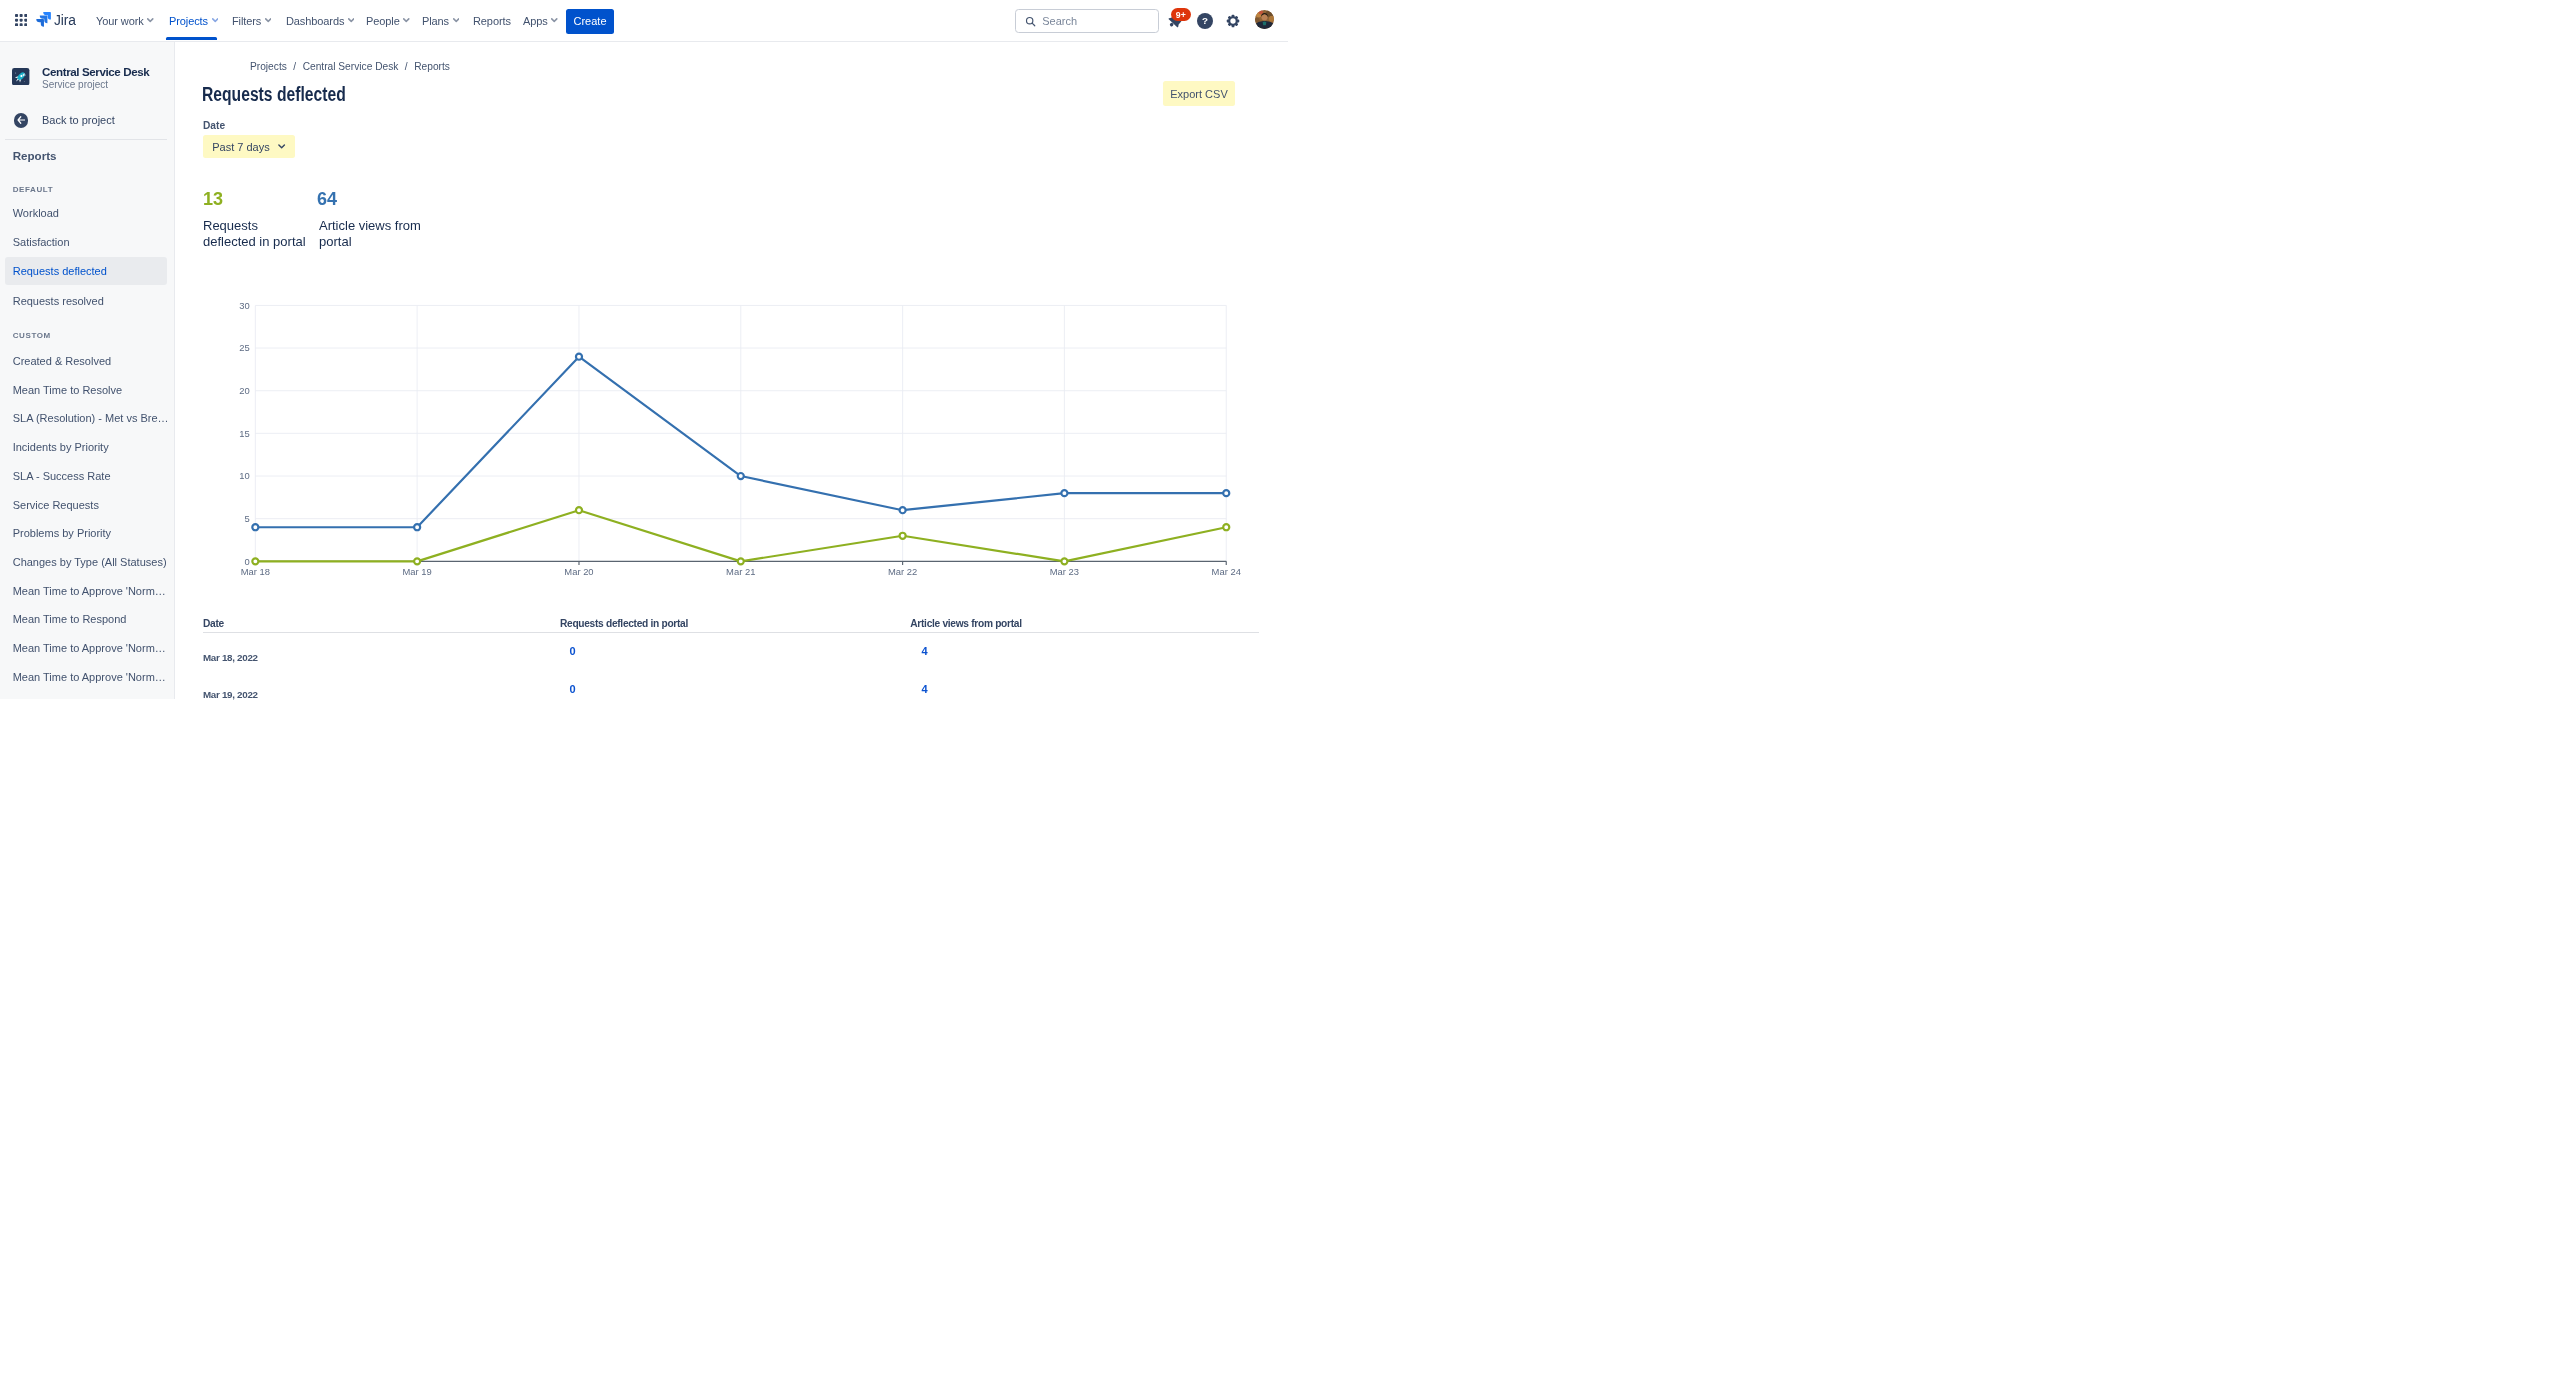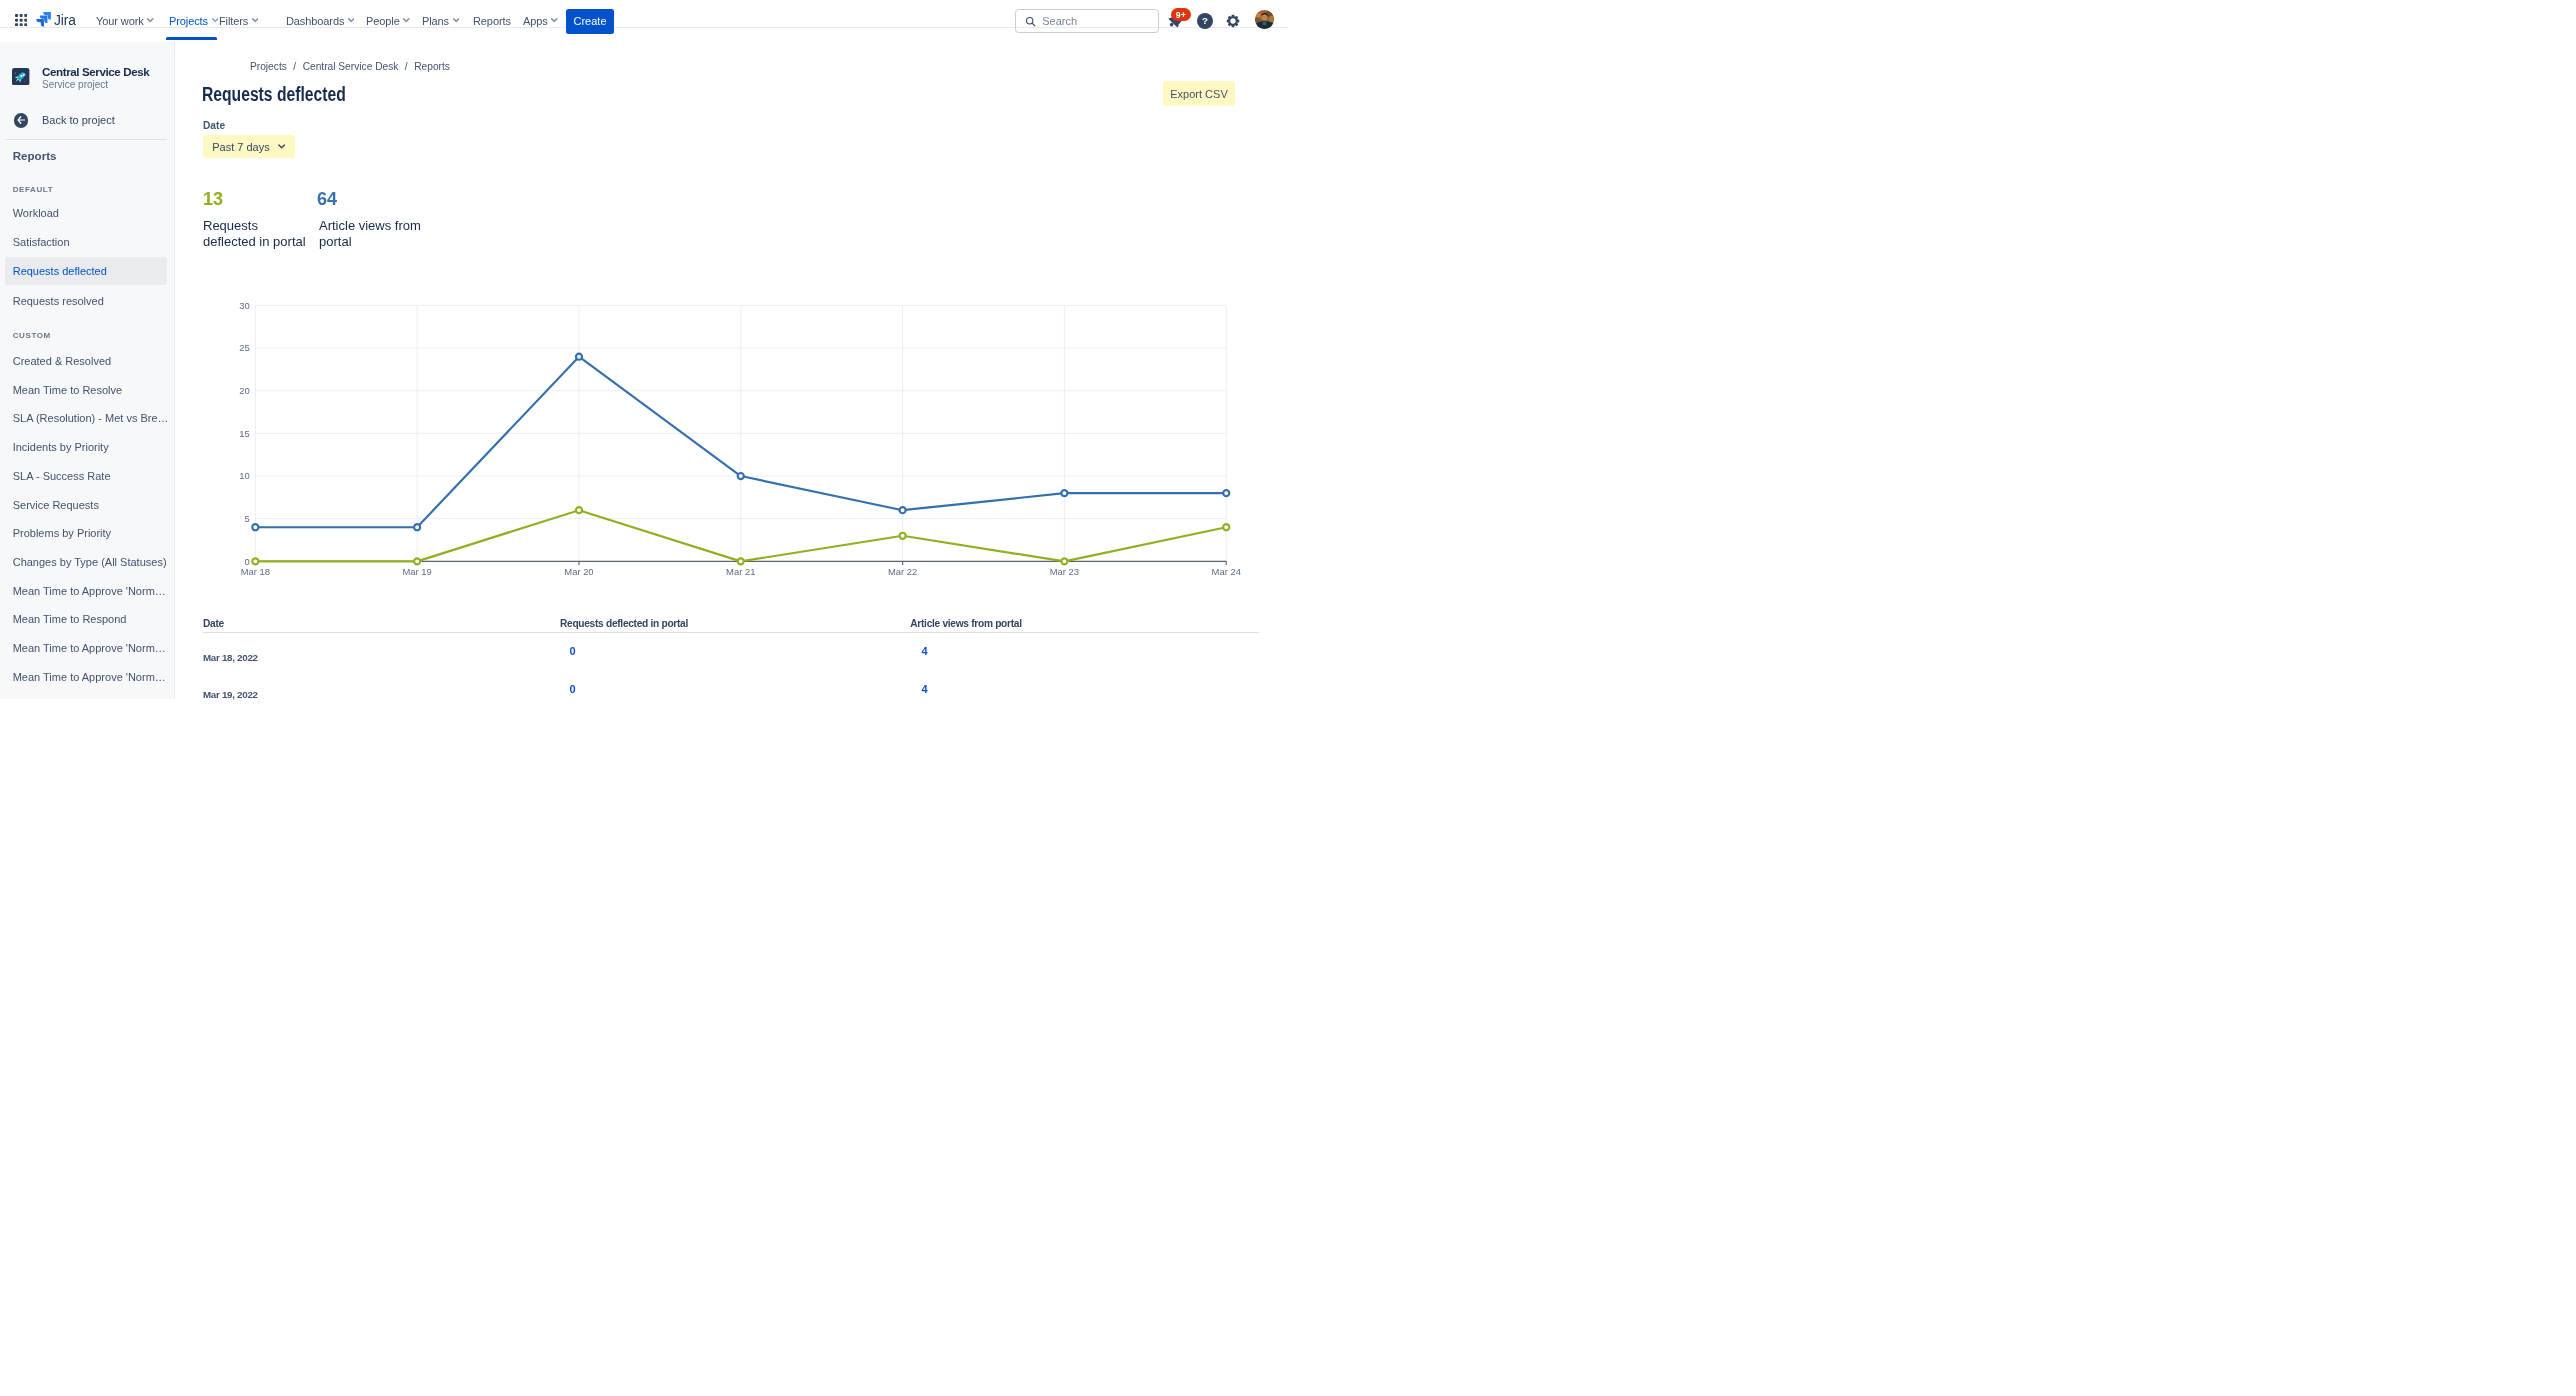--- a/index.html
+++ b/index.html
@@ -1,20 +1,20 @@
 <!DOCTYPE html>
 <html style="font-size:11.6px"><head>
 <meta charset="utf-8">
 <style>
 * { margin:0; padding:0; box-sizing:border-box; }
 html,body { width:1288px; height:698px; overflow:hidden; background:#fff;
   font-family:"Liberation Sans", sans-serif; -webkit-font-smoothing:antialiased; }
 .abs { position:absolute; }
 
-#nav { position:absolute; left:0; top:0; width:1288px; height:28px;
+#nav { position:absolute; left:0; top:0; width:1288px; height:42px;
   background:#fff; border-bottom:1.1px solid #E8EAEE; }
 .navitem { position:absolute; top:0; height:41px; display:flex; align-items:center;
   font-size:11px; font-weight:400; color:#42526E; white-space:nowrap; letter-spacing:-0.1px; }
 .chev { margin-left:3.6px; display:inline-block; }
 #proj-underline { position:absolute; left:166px; top:37px; width:51px; height:2.5px;
   background:#0052CC; border-radius:1.5px 1.5px 0 0; }
 #createbtn { position:absolute; left:566px; top:8.7px; width:48px; height:25px;
   background:#0747CC; background:#0052CC; border-radius:2.5px; color:#fff;
   font-size:11px; font-weight:500; display:flex; align-items:center; justify-content:center; }
 #searchbox { position:absolute; left:1015px; top:9px; width:144px; height:24px;
@@ -65,21 +65,21 @@
     <path fill="#1D6BD8" d="M10 9.8 H0.4 a4.4 4.4 0 0 0 4.4 4.4 h1.8 v1.7 a4.4 4.4 0 0 0 4.4 4.4 V10.8 a1 1 0 0 0-1-1z"></path>
   </svg>
   <div class="navitem" style="left:54px; font-size:13.8px; color:#253858;">Jira</div>
   <div class="navitem" style="left:96px">Your work<svg class="chev" width="6.5" height="4.4" viewBox="0 0 9 6">
         <path d="M1 1.2 L4.5 4.6 L8 1.2" stroke="#8993A4" stroke-width="2.1" fill="none" stroke-linecap="round" stroke-linejoin="round"></path>
       </svg></div>
   <div class="navitem" style="left:169px; color:#0052CC;">Projects<svg class="chev" width="6.5" height="4.4" viewBox="0 0 9 6">
         <path d="M1 1.2 L4.5 4.6 L8 1.2" stroke="#87A6E3" stroke-width="2.1" fill="none" stroke-linecap="round" stroke-linejoin="round"></path>
       </svg></div>
   <div id="proj-underline"></div>
-  <div class="navitem" style="left:219px">Filters<svg class="chev" width="6.5" height="4.4" viewBox="0 0 9 6">
+  <div class="navitem" style="left:232px">Filters<svg class="chev" width="6.5" height="4.4" viewBox="0 0 9 6">
         <path d="M1 1.2 L4.5 4.6 L8 1.2" stroke="#8993A4" stroke-width="2.1" fill="none" stroke-linecap="round" stroke-linejoin="round"></path>
       </svg></div>
   <div class="navitem" style="left:286px">Dashboards<svg class="chev" width="6.5" height="4.4" viewBox="0 0 9 6">
         <path d="M1 1.2 L4.5 4.6 L8 1.2" stroke="#8993A4" stroke-width="2.1" fill="none" stroke-linecap="round" stroke-linejoin="round"></path>
       </svg></div>
   <div class="navitem" style="left:366px">People<svg class="chev" width="6.5" height="4.4" viewBox="0 0 9 6">
         <path d="M1 1.2 L4.5 4.6 L8 1.2" stroke="#8993A4" stroke-width="2.1" fill="none" stroke-linecap="round" stroke-linejoin="round"></path>
       </svg></div>
   <div class="navitem" style="left:422px">Plans<svg class="chev" width="6.5" height="4.4" viewBox="0 0 9 6">
         <path d="M1 1.2 L4.5 4.6 L8 1.2" stroke="#8993A4" stroke-width="2.1" fill="none" stroke-linecap="round" stroke-linejoin="round"></path>

